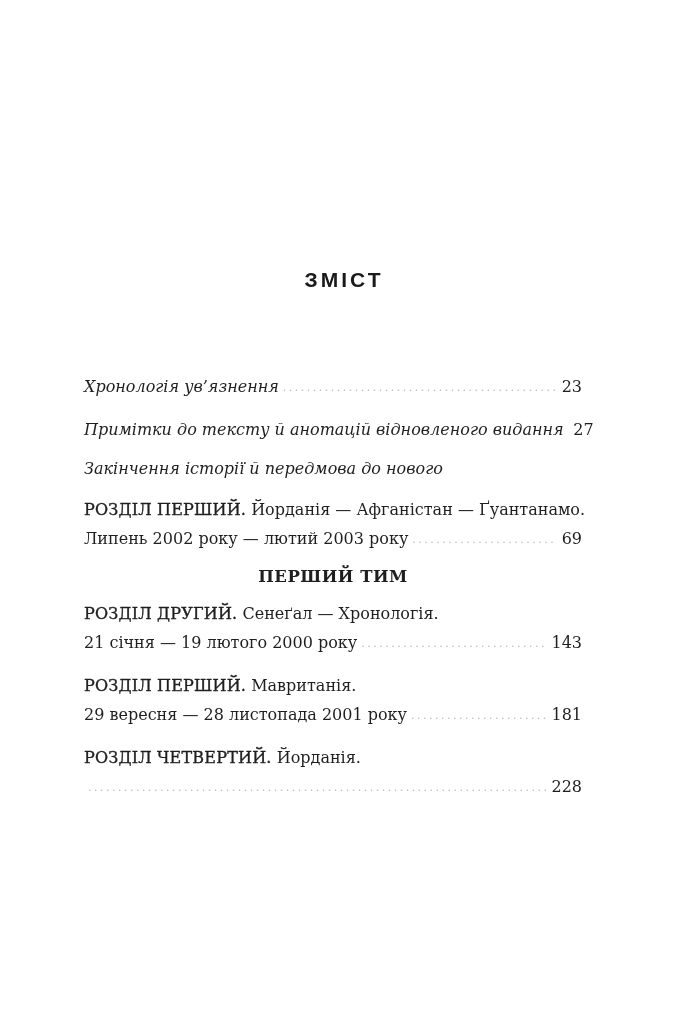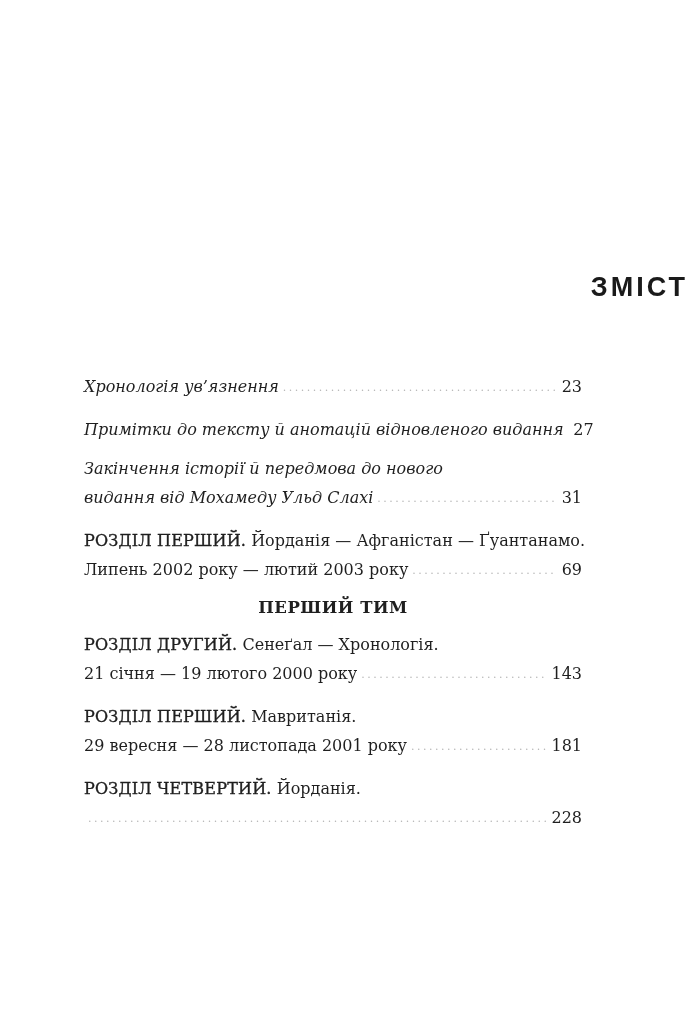--- a/index.html
+++ b/index.html
@@ -13,23 +13,23 @@
       position: relative;
       overflow: hidden;
       color: #1f1f1f;
       font-family: "DejaVu Serif", "Liberation Serif", serif;
     }
     .title {
       position: absolute;
       top: 254px;
       left: 0;
       width: 688px;
-      text-align: right;
+      text-align: center;
       font-family: "Liberation Sans", "DejaVu Sans", sans-serif;
-      font-size: 27px;
+      font-size: 21px;
       letter-spacing: 3px;
       color: #1a1a1a;
     }
     .toc {
       position: absolute;
       left: 84px;
       width: 498px;
       top: 372px;
     }
     .entry {
@@ -101,25 +101,20 @@
       <span class="it">Примітки до тексту й анотацій відновленого видання</span>
       <span class="leader"></span>
       <span class="page">27</span>
     </div>
   </div>
 
   <div class="entry" style="margin-bottom:12px;">
     <div class="line plain">
       <span class="it">Закінчення історії й передмова до нового</span>
     </div>
-    <div class="line">
-      <span class="it">видання від Мохамеду Ульд Слахі</span>
-      <span class="leader"></span>
-      <span class="page">31</span>
-    </div>
   </div>
 
   <div class="entry" style="margin-bottom:10px;">
     <div class="line plain">
       <span class="cap">РОЗДІЛ ПЕРШИЙ.</span><span> Йорданія — Афганістан — Ґуантанамо.</span>
     </div>
     <div class="line">
       <span>Липень 2002 року — лютий 2003 року</span>
       <span class="leader"></span>
       <span class="page">69</span>

